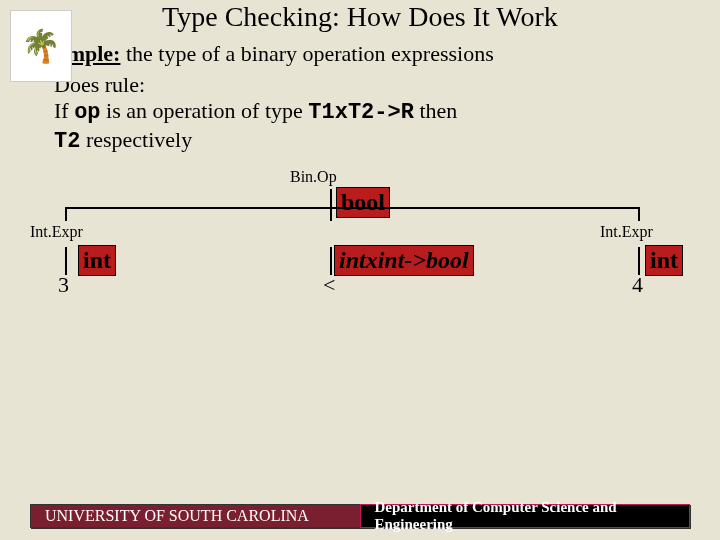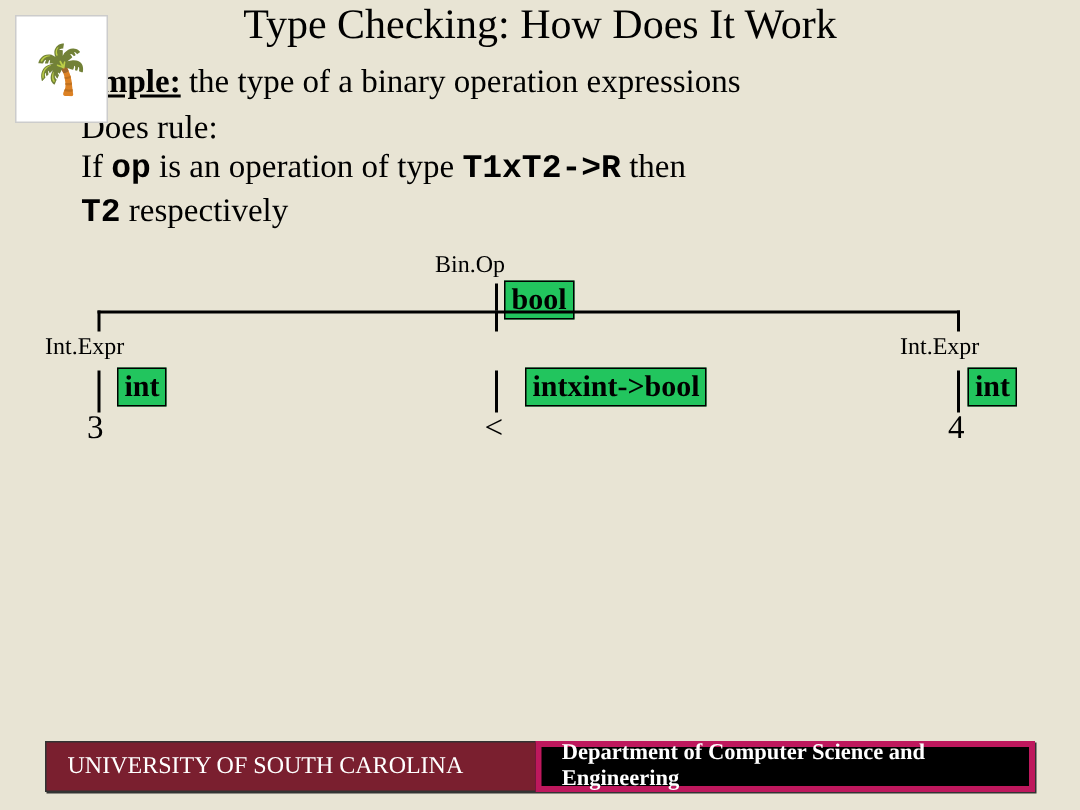--- a/index.html
+++ b/index.html
@@ -58,23 +58,23 @@
     position: relative;
     margin-top: 12px;
     height: 145px;
   }
   .node {
     position: absolute;
     font-size: 16px;
   }
   .tag {
     position: absolute;
-    background: #22c55e;
+    background: #b91c1c;
     border: 1px solid #000;
-    font-size: 20px;
+    font-size: 24px;
     font-weight: bold;
     padding: 0 4px;
     font-family: "Times New Roman", Times, serif;
   }
   .leaf {
     position: absolute;
     font-size: 22px;
   }
   .hline {
     position: absolute;
@@ -85,21 +85,21 @@
     position: absolute;
     width: 2px;
     background: #000;
   }
   .footer {
     position: absolute;
     bottom: 12px;
     left: 30px;
     right: 30px;
     display: flex;
-    height: 34px;
+    height: 24px;
     justify-content: flex-end;
   }
   .footer-left {
     flex: 1;
     background: #7a1f2f;
     color: #fff;
     display: flex;
     align-items: center;
     padding-left: 14px;
     font-size: 16px;
@@ -109,21 +109,21 @@
   }
   .footer-right {
     flex: 1;
     background: #000;
     color: #fff;
     display: flex;
     align-items: center;
     padding-left: 14px;
     font-size: 15px;
     font-weight: bold;
-    border: 4px solid #be185d;
+    border: 1px solid #be185d;
     box-shadow: 1px 1px 0 #333;
   }
 </style>
 </head>
 <body>
 
 <div class="logo">
   <span class="logo-inner">🌴</span>
 </div>
 
@@ -156,21 +156,21 @@
     <div class="vline" style="left:35px; top:40px; height:14px;"></div>
     <div class="vline" style="left:300px; top:22px; height:18px;"></div>
     <div class="vline" style="left:300px; top:40px; height:14px;"></div>
     <div class="vline" style="left:608px; top:40px; height:14px;"></div>
 
     <div class="node" style="left:0; top:55px;">Int.Expr</div>
     <div class="tag" style="left:48px; top:78px;">int</div>
     <div class="vline" style="left:35px; top:80px; height:28px;"></div>
     <div class="leaf" style="left:28px; top:105px;">3</div>
 
-    <div class="tag" style="left:320px; top:78px;">intxint-&gt;bool</div>
+    <div class="tag" style="left:304px; top:78px;font-style:italic;">intxint-&gt;bool</div>
     <div class="vline" style="left:300px; top:80px; height:28px;"></div>
     <div class="leaf" style="left:293px; top:105px;">&lt;</div>
 
     <div class="node" style="left:570px; top:55px;">Int.Expr</div>
     <div class="tag" style="left:615px; top:78px;">int</div>
     <div class="vline" style="left:608px; top:80px; height:28px;"></div>
     <div class="leaf" style="left:602px; top:105px;">4</div>
   </div>
 </div>
 

